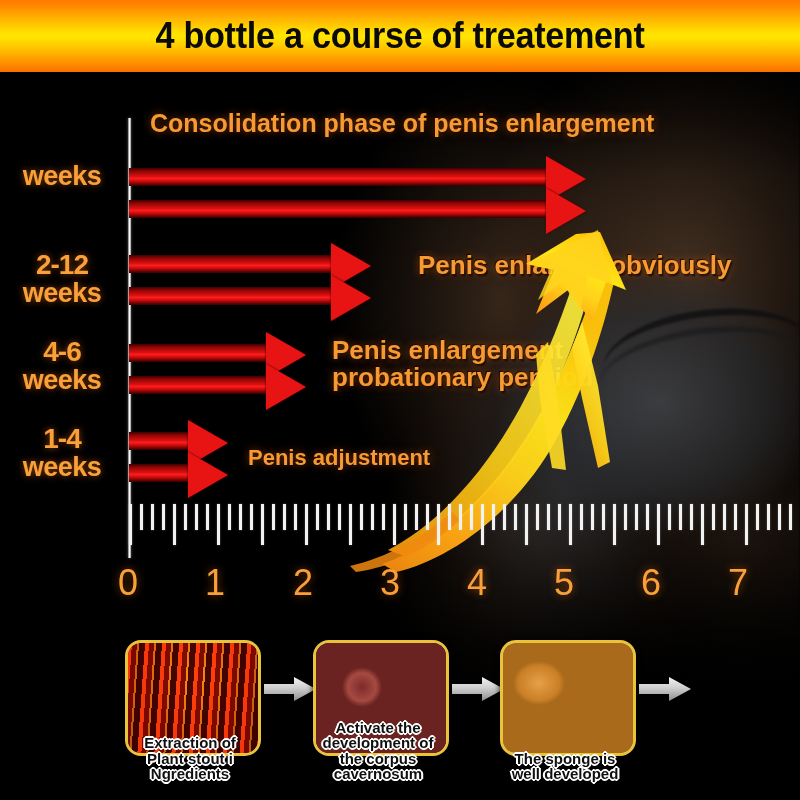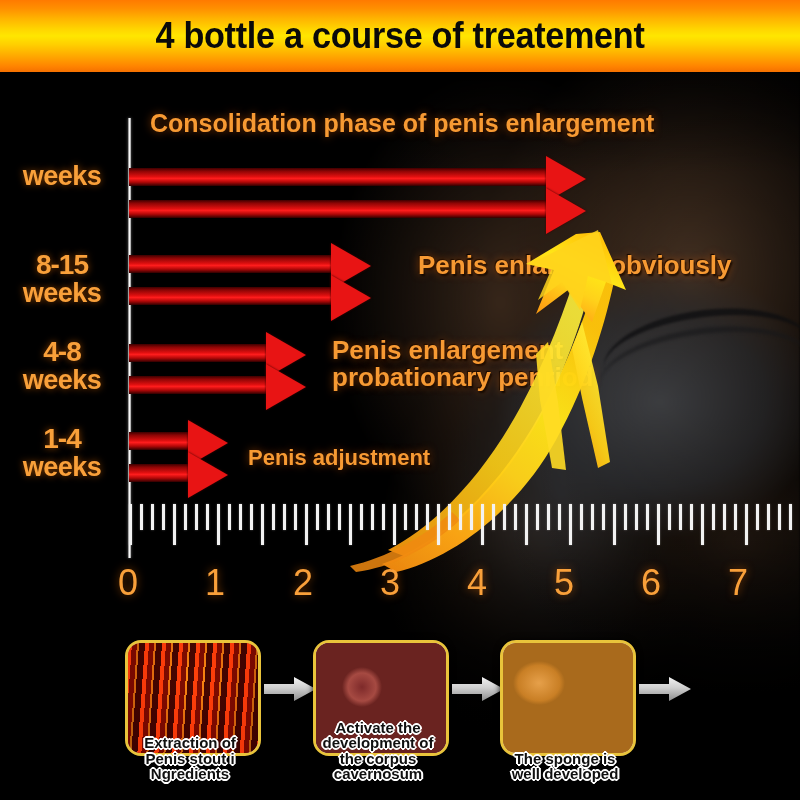--- a/index.html
+++ b/index.html
@@ -203,33 +203,33 @@
     </div>
     <div class="phase-text" style="left:150px;top:38px;font-size:25px;text-align:center;">Consolidation phase of penis enlargement</div>
     <div class="rowgrp">
       <div class="red-bar" style="left:129px;top:96px;width:430px;"></div>
       <div class="red-head" style="left:546px;top:84px;"></div>
       <div class="red-bar" style="left:129px;top:128px;width:430px;"></div>
       <div class="red-head" style="left:546px;top:116px;"></div>
     </div>
 
     <div class="week-label" style="top:178px;">
-      <span class="l1">8-15</span>
+      <span class="l1">2-12</span>
       <span class="l2">weeks</span>
     </div>
     <div class="phase-text" style="left:418px;top:180px;font-size:26px;">Penis enlarged obviously</div>
     <div class="rowgrp">
       <div class="red-bar" style="left:129px;top:183px;width:215px;"></div>
       <div class="red-head" style="left:331px;top:171px;"></div>
       <div class="red-bar" style="left:129px;top:215px;width:215px;"></div>
       <div class="red-head" style="left:331px;top:203px;"></div>
     </div>
 
     <div class="week-label" style="top:265px;">
-      <span class="l1">4-8</span>
+      <span class="l1">4-6</span>
       <span class="l2">weeks</span>
     </div>
     <div class="phase-text" style="left:332px;top:265px;font-size:26px;">Penis enlargement
 probationary penriod</div>
     <div class="rowgrp">
       <div class="red-bar" style="left:129px;top:272px;width:150px;"></div>
       <div class="red-head" style="left:266px;top:260px;"></div>
       <div class="red-bar" style="left:129px;top:304px;width:150px;"></div>
       <div class="red-head" style="left:266px;top:292px;"></div>
     </div>
@@ -353,21 +353,21 @@
     <div class="axis-num" style="left:718px;">7</div>
   </div>
 
   <div class="steps">
 
     <div class="step-wrap" style="left:125px;">
       <div class="step">
         <div class="step-img img-roots"></div>
       </div>
       <div class="step-cap">Extraction of
-Penis stout i
+Plant stout i
 Ngredients</div>
     </div>
 
     <svg class="step-arrow" style="left:264px;" viewBox="0 0 52 26">
       <defs>
           <linearGradient id="ga" x1="0" y1="0" x2="0" y2="1">
         <stop offset="0%" stop-color="#f2f2f2"></stop>
             <stop offset="45%" stop-color="#cfcfcf"></stop>
         <stop offset="100%" stop-color="#8d8d8d"></stop>
           </linearGradient>

